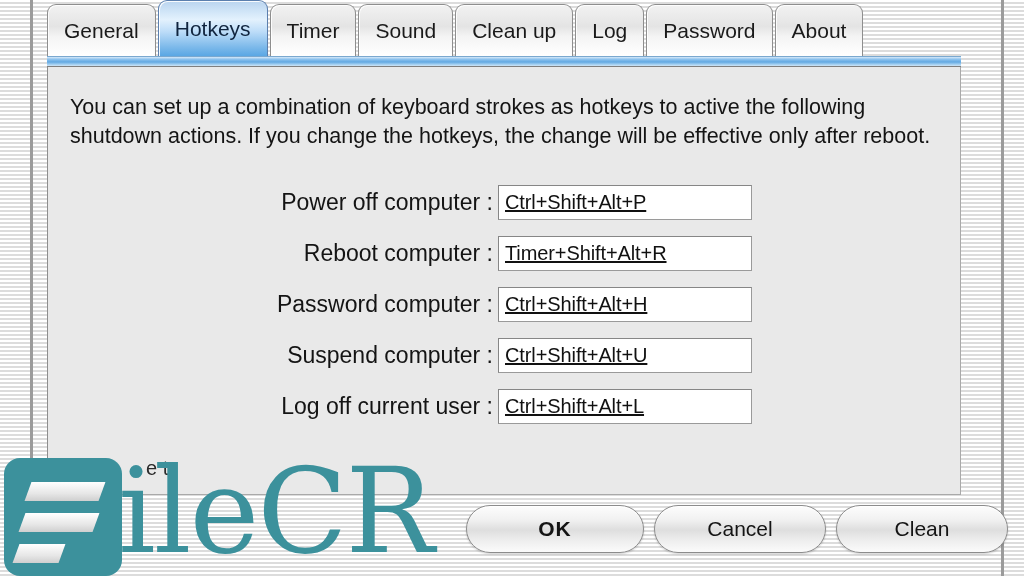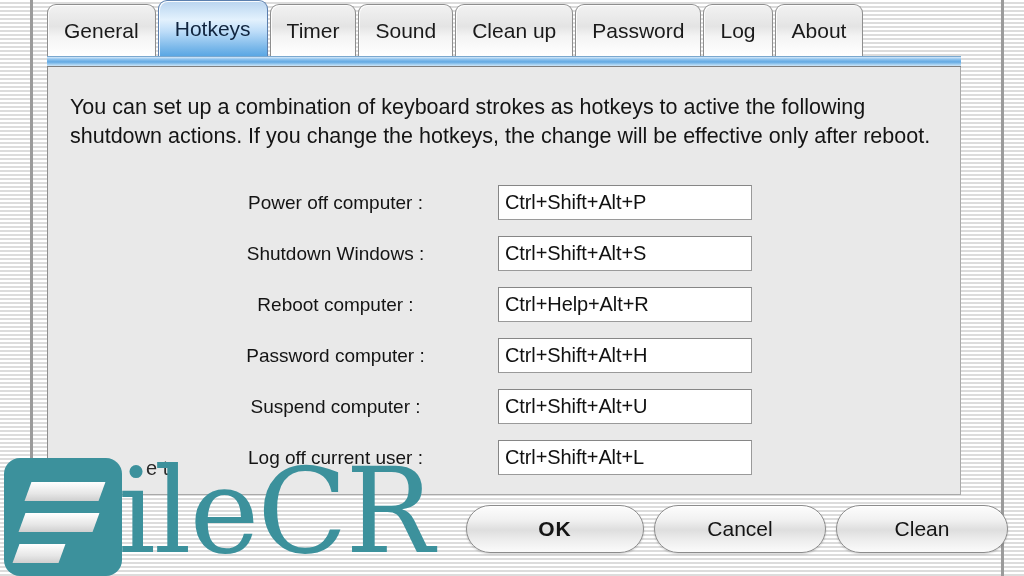--- a/index.html
+++ b/index.html
@@ -138,22 +138,22 @@
   .row {
     position: relative;
     height: 51px;
     display: flex;
     align-items: center;
   }
   .row-label {
     position: absolute;
     left: 130px;
     width: 315px;
-    text-align: center;
-    font-size: 19px;
+    text-align: right;
+    font-size: 23px;
     color: #141414;
     white-space: nowrap;
   }
   .row-input {
     position: absolute;
     left: 450px;
     width: 254px;
     height: 35px;
     box-sizing: border-box;
     background: #ffffff;
@@ -161,20 +161,21 @@
     border-top-color: #868686;
     border-left-color: #868686;
     display: flex;
     align-items: center;
     padding-left: 6px;
     font-size: 20px;
     color: #111111;
     letter-spacing: -0.1px;
     white-space: nowrap;
     overflow: hidden;
+    text-decoration: underline;
   }
 
   
   #panel-extra {
     position: absolute;
     left: 98px;
     bottom: 14px;
     font-size: 20px;
     color: #2a2a2a;
     white-space: nowrap;
@@ -270,51 +271,47 @@
       <div class="tab">
           <span>Timer</span>
         </div>
       <div class="tab">
           <span>Sound</span>
         </div>
       <div class="tab">
           <span>Clean up</span>
         </div>
       <div class="tab">
+          <span>Log</span>
+        </div>
+      <div class="tab">
           <span>Password</span>
-        </div>
-      <div class="tab">
-          <span>Log</span>
         </div>
       <div class="tab">
           <span>About</span>
         </div>
     </div>
 
     <div id="bluerule"></div>
 
     <div id="panel">
 
       <div id="desc">You can set up a combination of keyboard strokes as hotkeys to active the following shutdown actions. If you change the hotkeys, the change will be effective only after reboot.</div>
 
       <div id="rows">
 
         <div class="row">
           <div class="row-label">Power off computer :</div>
           <div class="row-input">Ctrl+Shift+Alt+P</div>
         </div>
 
-        <div class="row">
-          <div class="row-label">Shutdown Windows :</div>
-          <div class="row-input">Ctrl+Shift+Alt+S</div>
-        </div>
 
         <div class="row">
           <div class="row-label">Reboot computer :</div>
-          <div class="row-input">Ctrl+Help+Alt+R</div>
+          <div class="row-input">Timer+Shift+Alt+R</div>
         </div>
 
         <div class="row">
           <div class="row-label">Password computer :</div>
           <div class="row-input">Ctrl+Shift+Alt+H</div>
         </div>
 
         <div class="row">
           <div class="row-label">Suspend computer :</div>
           <div class="row-input">Ctrl+Shift+Alt+U</div>

